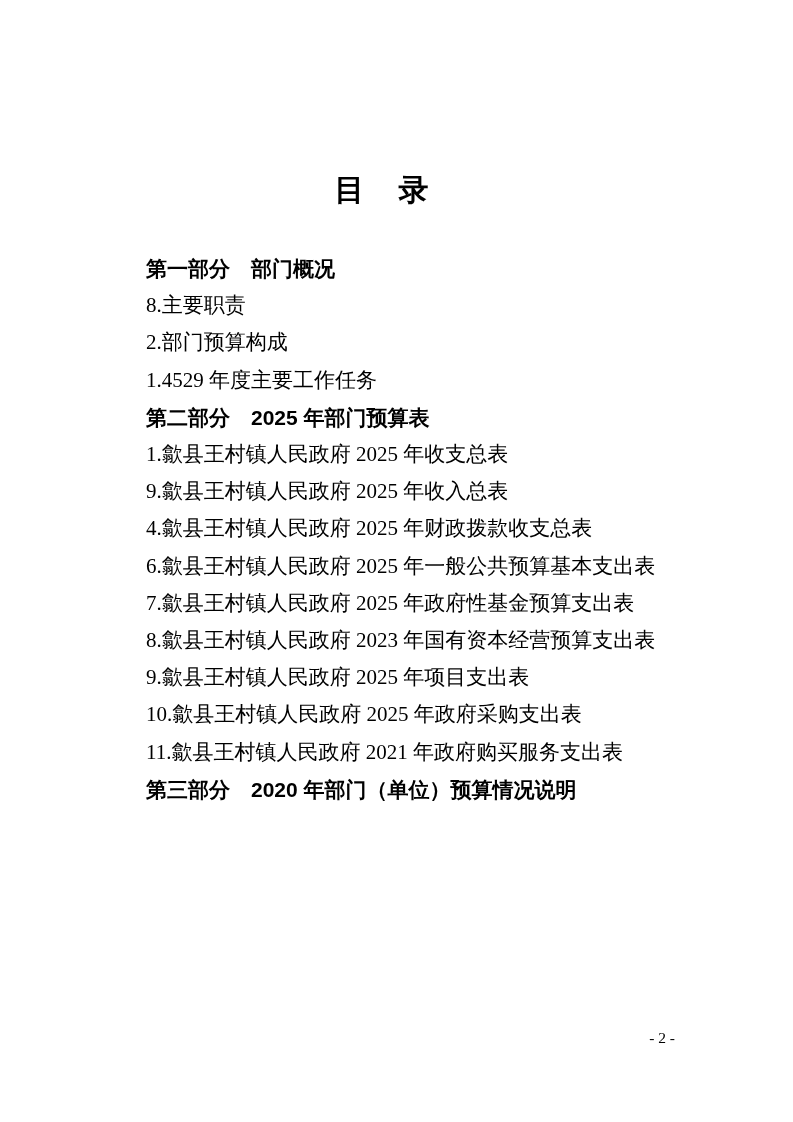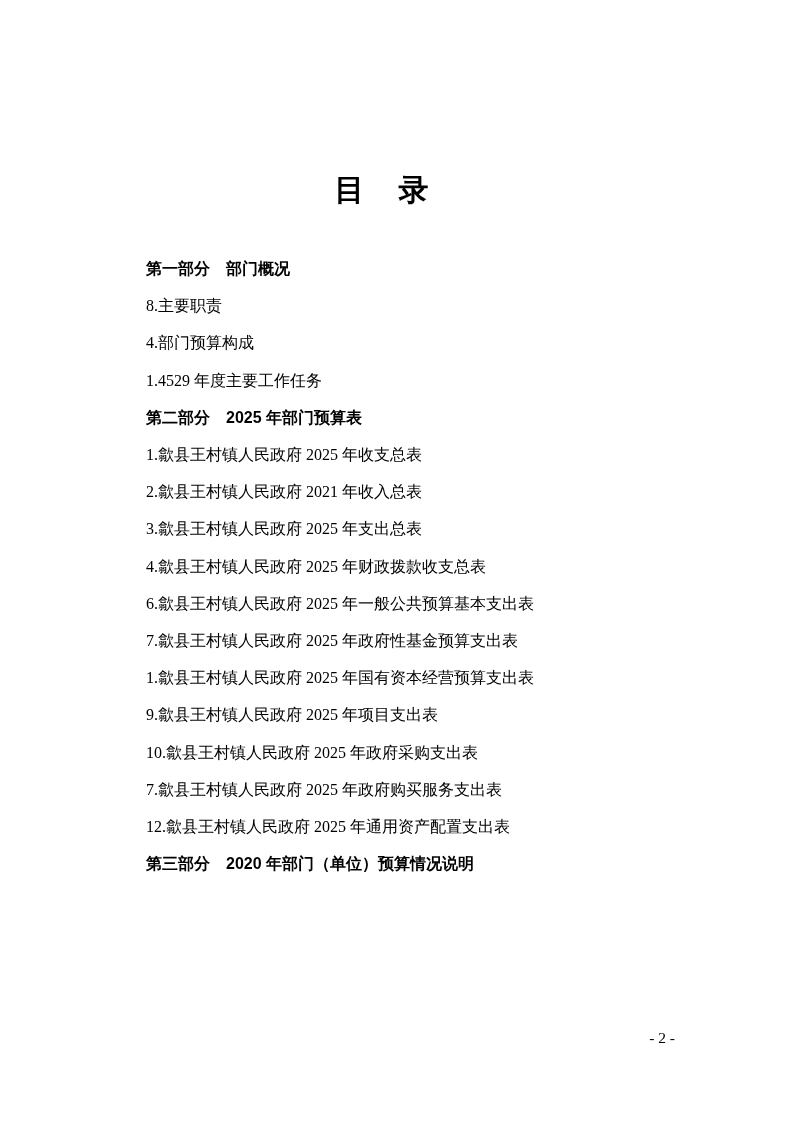--- a/index.html
+++ b/index.html
@@ -26,21 +26,21 @@
     margin: 0 0 40px 0;
     text-align: center;
     font-family: "Liberation Sans", "DejaVu Sans", sans-serif;
     font-weight: bold;
     font-size: 30px;
     line-height: 40px;
     letter-spacing: 2px;
   }
   .toc p {
     margin: 0;
-    font-size: 16px;
+    font-size: 21px;
     line-height: 37.2px;
     text-indent: 42px;
     text-align: justify;
   }
   .toc p.sec {
     font-family: "Liberation Sans", "DejaVu Sans", sans-serif;
     font-weight: bold;
     text-align: left;
   }
   .footer {
@@ -61,36 +61,34 @@
 
   <div class="content">
 
     <h1 class="doc-title">目　录</h1>
 
     <div class="toc">
 
       <p class="sec">第一部分　部门概况</p>
 
       <p>8.主要职责</p>
-      <p>4.部门预算构成</p>
+      <p>2.部门预算构成</p>
       <p>1.4529 年度主要工作任务</p>
 
       <p class="sec">第二部分　2025 年部门预算表</p>
 
       <p>1.歙县王村镇人民政府 2025 年收支总表</p>
-      <p>2.歙县王村镇人民政府 2021 年收入总表</p>
-      <p>3.歙县王村镇人民政府 2025 年支出总表</p>
+      <p>9.歙县王村镇人民政府 2025 年收入总表</p>
       <p>4.歙县王村镇人民政府 2025 年财政拨款收支总表</p>
       <p>6.歙县王村镇人民政府 2025 年一般公共预算基本支出表</p>
       <p>7.歙县王村镇人民政府 2025 年政府性基金预算支出表</p>
-      <p>1.歙县王村镇人民政府 2025 年国有资本经营预算支出表</p>
+      <p>8.歙县王村镇人民政府 2023 年国有资本经营预算支出表</p>
       <p>9.歙县王村镇人民政府 2025 年项目支出表</p>
       <p>10.歙县王村镇人民政府 2025 年政府采购支出表</p>
-      <p>7.歙县王村镇人民政府 2025 年政府购买服务支出表</p>
-      <p>12.歙县王村镇人民政府 2025 年通用资产配置支出表</p>
+      <p>11.歙县王村镇人民政府 2021 年政府购买服务支出表</p>
 
       <p class="sec">第三部分　2020 年部门（单位）预算情况说明</p>
 
     </div>
   </div>
 
   <div class="footer">
     <span>- 2 -</span>
   </div>
 

